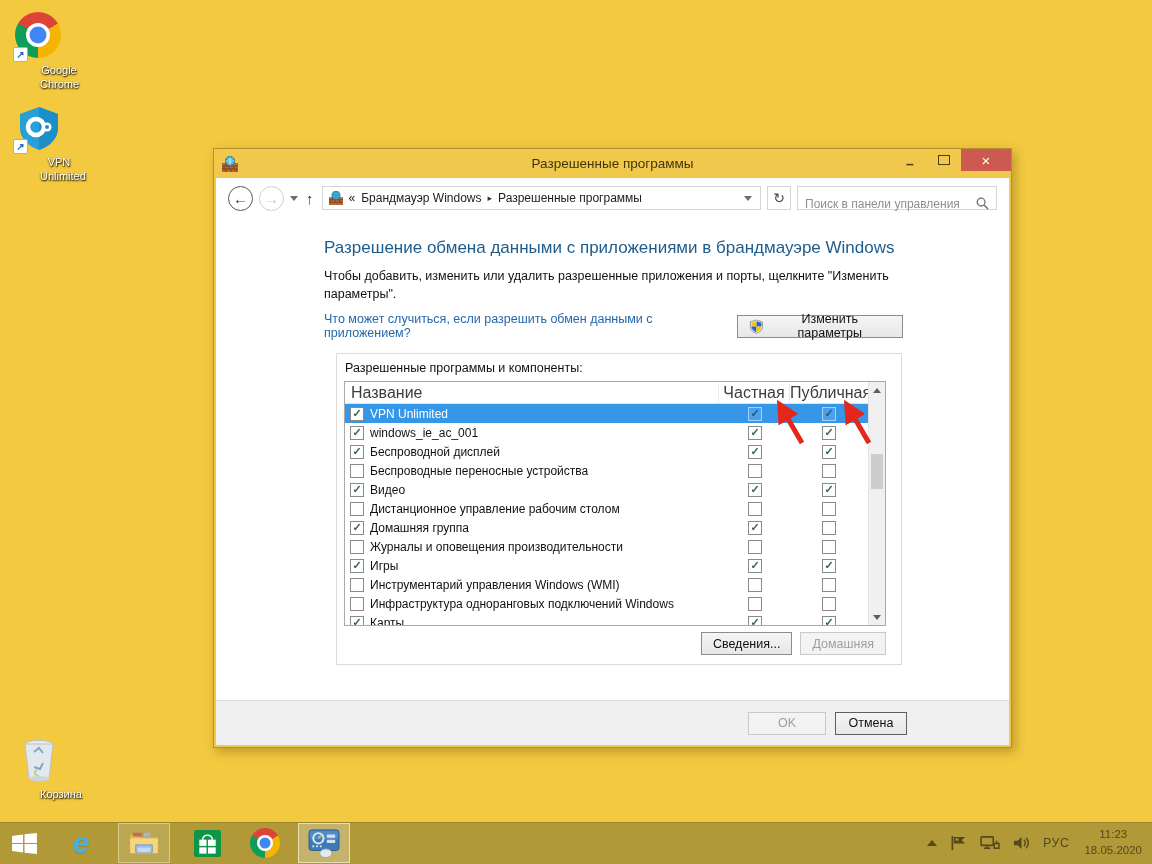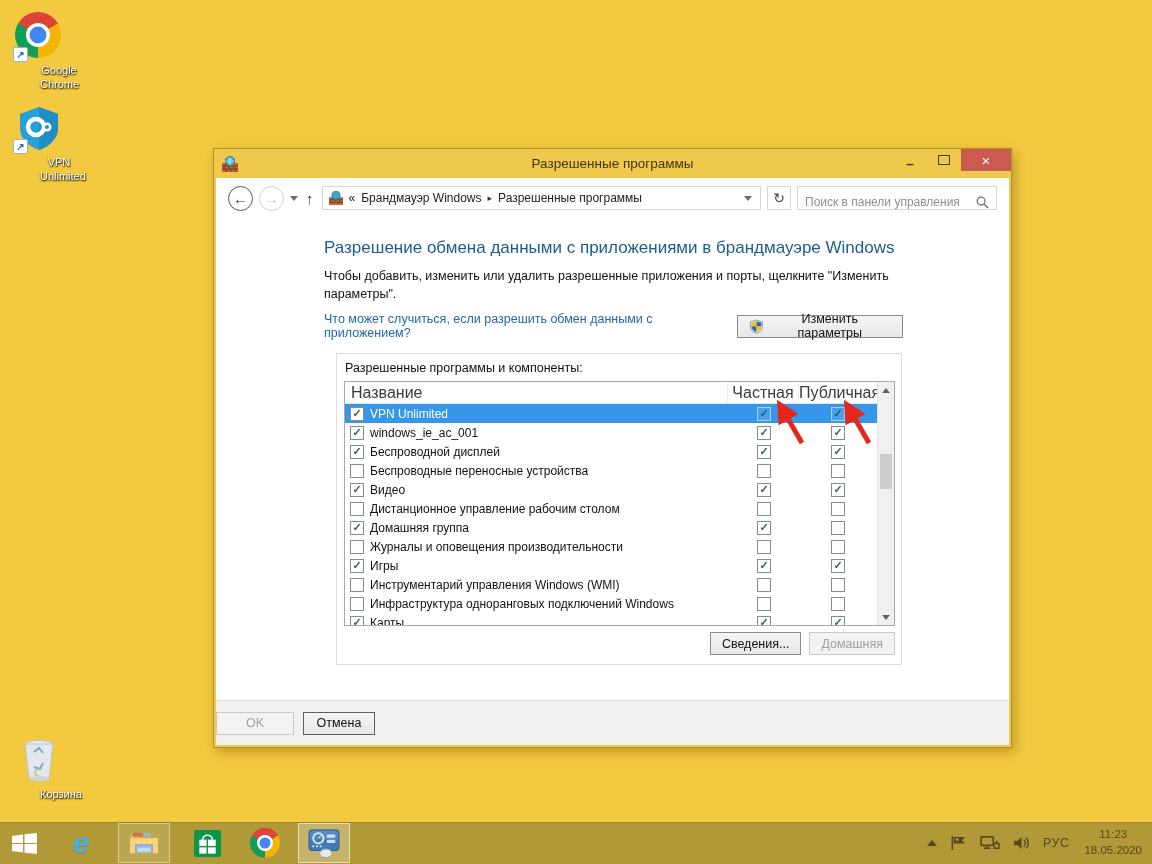--- a/index.html
+++ b/index.html
@@ -58,37 +58,37 @@
   .nav-circle.fwd{border:1px solid #cfcfcf;color:#c9c9c9}
   .tri-down{width:0;height:0;border-left:4px solid transparent;border-right:4px solid transparent;border-top:5px solid #6d6d6d}
   .up-arrow{font-size:15px;color:#3a3a3a;margin:0 2px}
   .breadcrumb{flex:1;height:24px;border:1px solid #d6d6d6;display:flex;align-items:center;
     padding:0 6px;gap:6px;font-size:12px;color:#222;box-sizing:border-box}
   .breadcrumb .sep{font-size:9px;color:#333}
   .breadcrumb .spacer{flex:1}
   .breadcrumb .cdown{margin-right:2px}
   .refresh-btn{width:24px;height:24px;border:1px solid #d6d6d6;display:flex;align-items:center;justify-content:center;
     font-size:14px;color:#4a4a4a;box-sizing:border-box}
-  .searchbox{width:200px;height:24px;border:1px solid #d6d6d6;display:flex;align-items:flex-end;
-    padding:0 7px;box-sizing:border-box;justify-content:space-between}
+  .searchbox{width:200px;height:24px;border:1px solid #d6d6d6;display:flex;align-items:flex-start;
+    padding:10px 7px;box-sizing:border-box;justify-content:space-between}
   .searchbox .ph{font-size:12px;color:#8f8f8f;white-space:nowrap}
   
   .content{padding-left:108px;position:relative}
   h1.page-heading{font-size:17px;font-weight:normal;color:#1d5c8d;margin:20px 0 9px 0}
   p.desc{font-size:12.5px;color:#111;width:565px;line-height:1.45;margin:0 0 9px 0}
   .link-row{width:579px;display:flex;justify-content:space-between;align-items:center;margin:4px 0 13px 0}
   .help-link{font-size:12.5px;color:#2467ad;text-decoration:none}
   .btn{display:inline-flex;align-items:center;justify-content:center;gap:5px;
     height:23px;padding:0 11px;font-size:12.5px;color:#111;box-sizing:border-box;
     background:linear-gradient(#f5f5f5,#e7e7e7);border:1px solid #8c8c8c}
   .btn.disabled{background:#f3f3f3;border-color:#c9c9c9;color:#9f9f9f}
   .btn.dark{border-color:#5f5f5f}
   
   .groupbox{margin-left:12px;width:566px;border:1px solid #dcdcdc;box-sizing:border-box;
-    padding:6px 6px 9px 7px;position:relative;background:#fff}
+    padding:6px 15px 9px 7px;position:relative;background:#fff}
   .group-label{font-size:12.5px;color:#111;margin:1px 0 6px 1px}
   .listbox{position:relative;height:245px;border:1px solid #a9a9a9;box-sizing:border-box;overflow:hidden;background:#fff}
   .list-header{display:flex;height:21px;align-items:center;margin-right:17px;
     border-bottom:1px solid #e4e4e4;font-size:16px;color:#3c3c3c}
   .list-header .h-name{flex:1;padding-left:6px}
   .list-header .h-col{width:70px;text-align:center;border-left:1px solid #ececec;line-height:20px}
   .list-header .h-col.pub{width:78px}
   .rows{margin-right:17px}
   .lrow{display:flex;align-items:center;height:19px;font-size:12px;color:#111}
   .lrow.selected{background:#3697e8;color:#fff}
@@ -104,21 +104,21 @@
   .vs-btn{position:absolute;left:0;right:0;height:16px;display:flex;align-items:center;justify-content:center}
   .vs-btn.up{top:0}
   .vs-btn.down{bottom:0}
   .tri-u{width:0;height:0;border-left:4px solid transparent;border-right:4px solid transparent;border-bottom:5px solid #5f5f5f}
   .tri-d{width:0;height:0;border-left:4px solid transparent;border-right:4px solid transparent;border-top:5px solid #5f5f5f}
   .vs-thumb{position:absolute;left:2px;width:12px;top:72px;height:35px;background:#cdcdcd}
   .list-btn-row{display:flex;justify-content:flex-end;gap:8px;margin-top:6px}
   .allow-row{width:579px;display:flex;justify-content:flex-end;margin-top:13px}
   
   .footer{position:absolute;left:0;right:0;bottom:0;height:44px;background:#f0f0f0;
-    border-top:1px solid #dfdfdf;display:flex;align-items:center;
+    border-top:1px solid #dfdfdf;display:flex;align-items:center;justify-content:flex-end;
     gap:9px;padding-right:102px}
   .footer .btn{min-width:78px}
   .arrows-svg{position:absolute;left:0;top:0;width:797px;height:598px;pointer-events:none;z-index:6}
   
   .taskbar{position:absolute;left:0;right:0;bottom:0;height:42px;background:#b19938;
     display:flex;align-items:center;box-shadow:inset 0 1px 0 rgba(0,0,0,.12)}
   .tb-btn{height:42px;display:flex;align-items:center;justify-content:center;width:46px;flex:none}
   .tb-app{width:52px;height:40px;margin:1px 2px;display:flex;align-items:center;justify-content:center;
     box-sizing:border-box;flex:none}
   .tb-app.open{background:rgba(255,255,255,.13);border:1px solid rgba(255,248,210,.45)}

